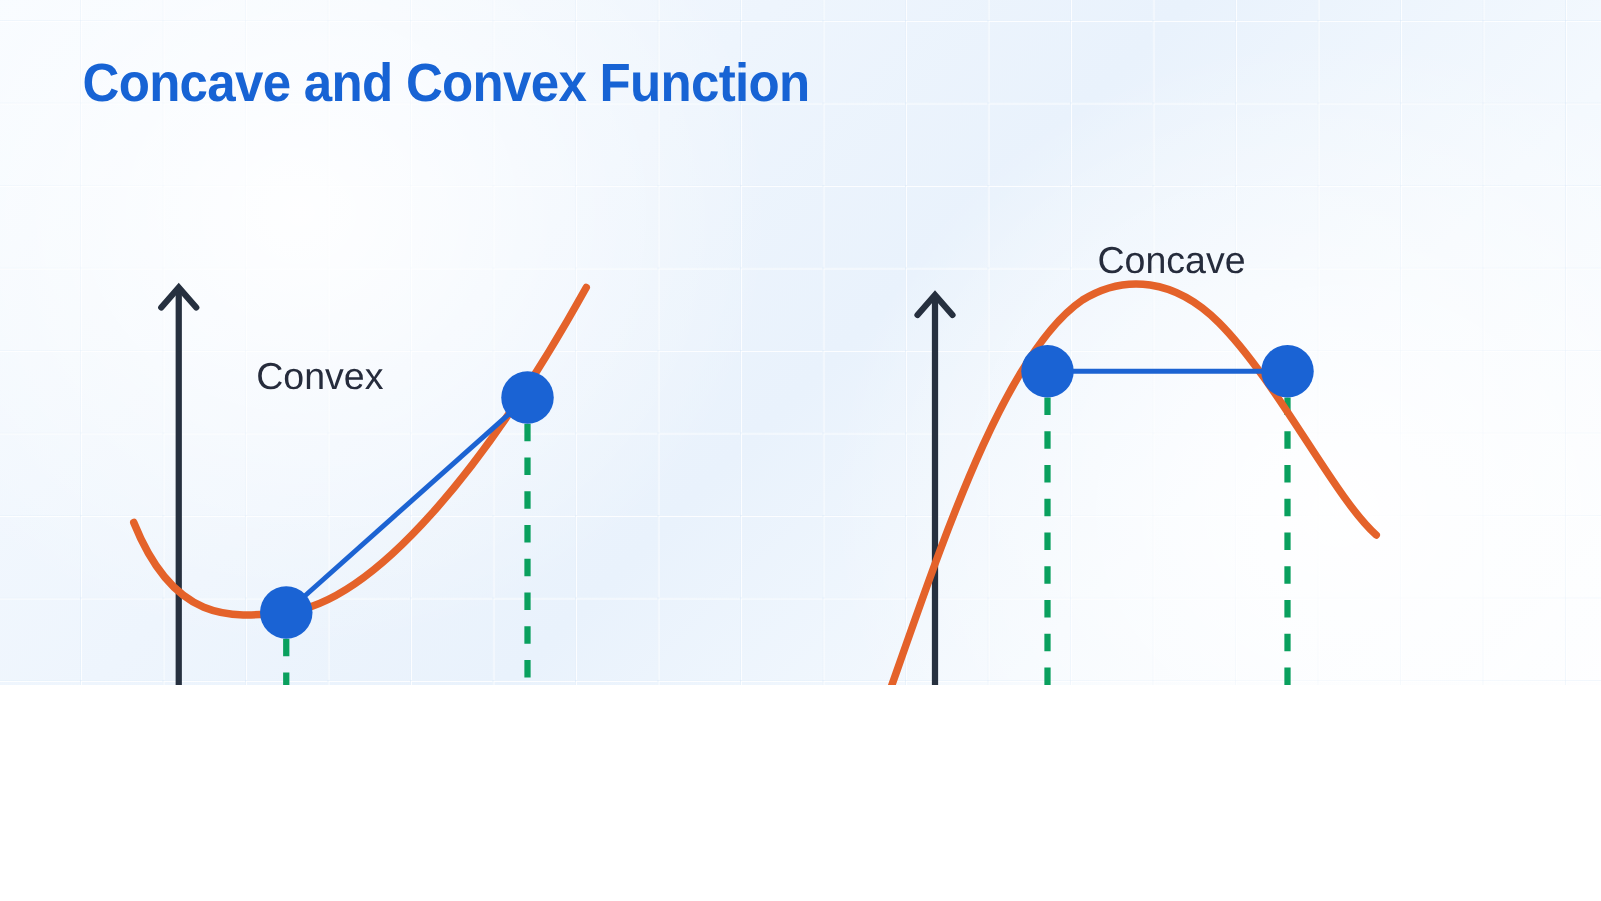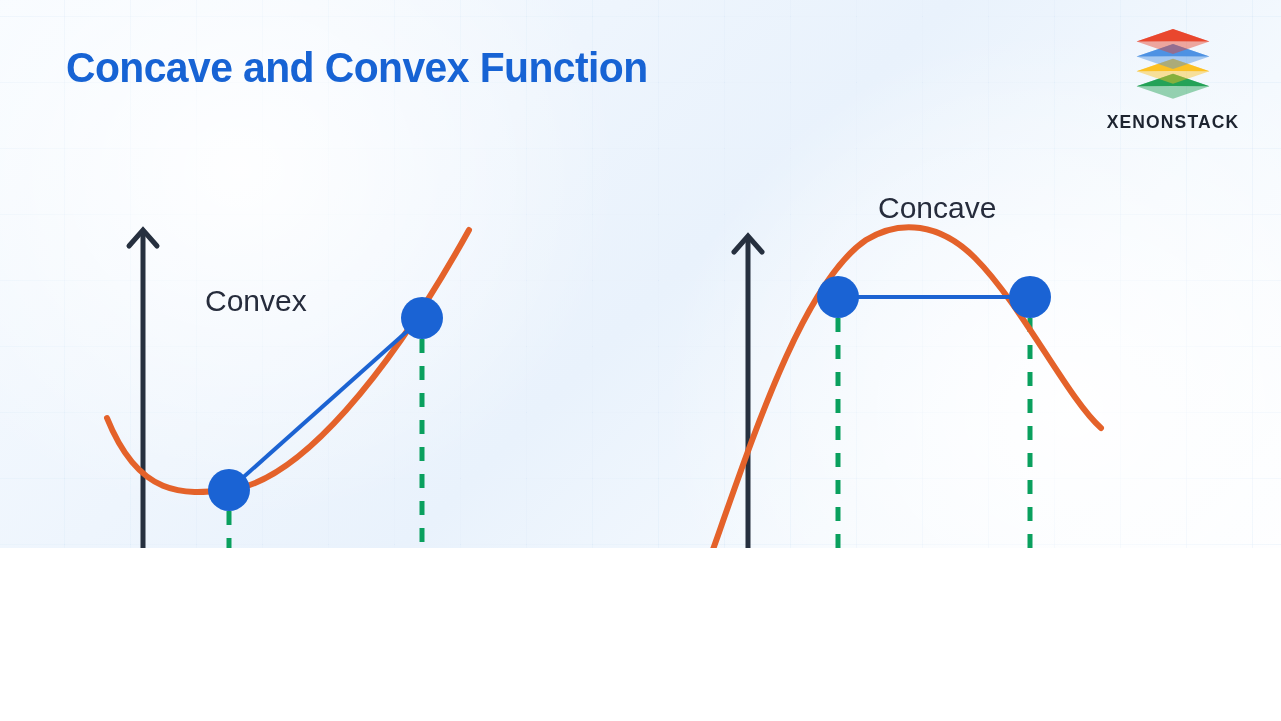--- a/index.html
+++ b/index.html
@@ -117,36 +117,20 @@
 
 <div id="slide">
 
   <div id="grid-overlay"></div>
   <div id="grid-overlay-2"></div>
   <div id="glow-left"></div>
   <div id="glow-right"></div>
 
   <div id="page-title">Concave and Convex Function</div>
 
-  <div id="logo-block">
-    <svg id="logo-mark" viewBox="0 0 100 100" xmlns="http://www.w3.org/2000/svg">
-
-      <g id="logo-layers">
-          <path d="M 12 71 L 50 84 L 88 71 L 50 58 Z" fill="#1fa053" fill-opacity="0.45"></path>
-          <path d="M 12 71 L 50 58 L 88 71 L 50 70.74 Z" fill="#1fa053" fill-opacity="0.96"></path>
-          <path d="M 12 55.5 L 50 68.5 L 88 55.5 L 50 42.5 Z" fill="#fcc01f" fill-opacity="0.45"></path>
-          <path d="M 12 55.5 L 50 42.5 L 88 55.5 L 50 55.24 Z" fill="#fcc01f" fill-opacity="0.96"></path>
-          <path d="M 12 40 L 50 53 L 88 40 L 50 27 Z" fill="#4a90e2" fill-opacity="0.45"></path>
-          <path d="M 12 40 L 50 27 L 88 40 L 50 39.74 Z" fill="#4a90e2" fill-opacity="0.96"></path>
-          <path d="M 12 24.5 L 50 37.5 L 88 24.5 L 50 11.5 Z" fill="#e8432a" fill-opacity="0.45"></path>
-          <path d="M 12 24.5 L 50 11.5 L 88 24.5 L 50 24.24 Z" fill="#e8432a" fill-opacity="0.96"></path>
-        </g>
-    </svg>
-    <div id="logo-wordmark">XENONSTACK</div>
-  </div>
 
   <svg class="chart-svg" id="chart-convex" width="1281" height="721" viewBox="0 0 1281 721" xmlns="http://www.w3.org/2000/svg">
       <line x1="143" y1="595" x2="143" y2="230" stroke="#26303f" stroke-width="5" stroke-linecap="butt"></line>
       <line x1="143" y1="595" x2="565" y2="595" stroke="#26303f" stroke-width="5" stroke-linecap="butt"></line>
       <path d="M 129 246 L 143 230 L 157 246" fill="none" stroke="#26303f" stroke-width="5" stroke-linecap="round" stroke-linejoin="miter"></path>
       <path d="M 549 581 L 565 595 L 549 609" fill="none" stroke="#26303f" stroke-width="5" stroke-linecap="round" stroke-linejoin="miter"></path>
       <line x1="229" y1="511" x2="229" y2="595" stroke="#0aa05e" stroke-width="5" stroke-dasharray="14 13" stroke-linecap="butt"></line>
       <line x1="422" y1="339" x2="422" y2="595" stroke="#0aa05e" stroke-width="5" stroke-dasharray="14 13" stroke-linecap="butt"></line>
       <path d="M 107 418 C 140 500 186 494 229 490 C 300 482 390 372 469 230" fill="none" stroke="#e4622a" stroke-width="6" stroke-linecap="round"></path>
       <line x1="229" y1="490" x2="422" y2="318" stroke="#1c63d2" stroke-width="4" stroke-linecap="butt"></line>

